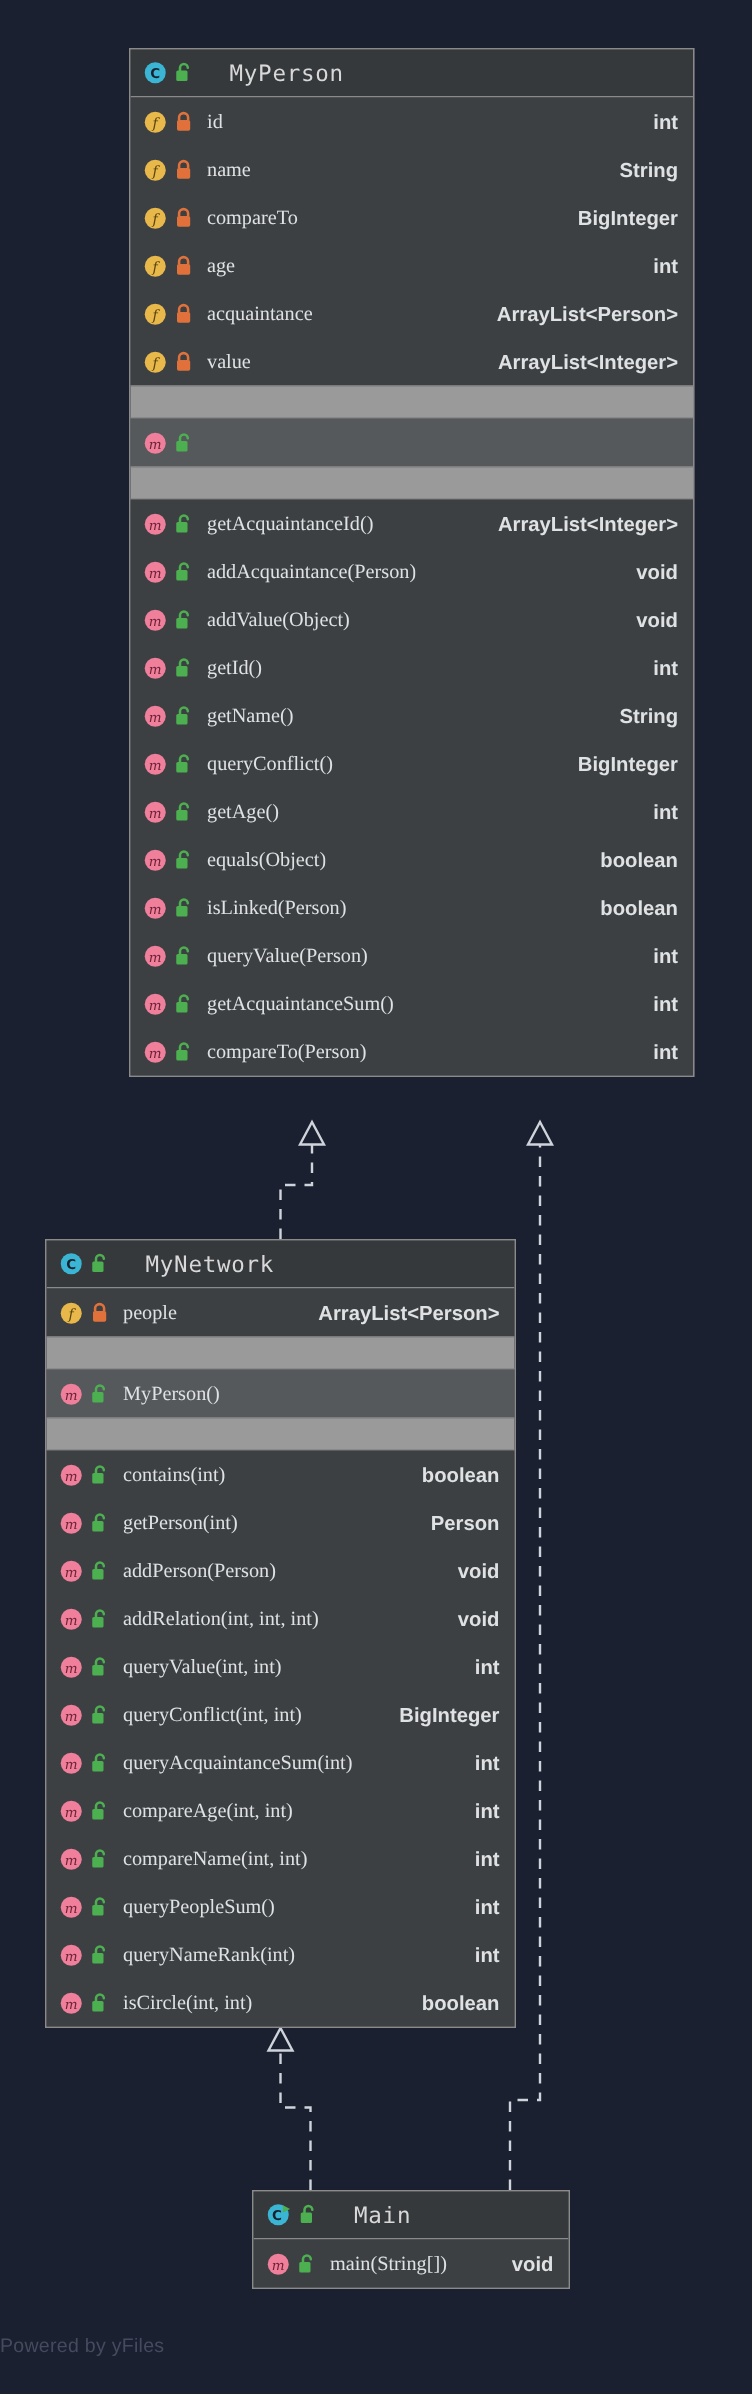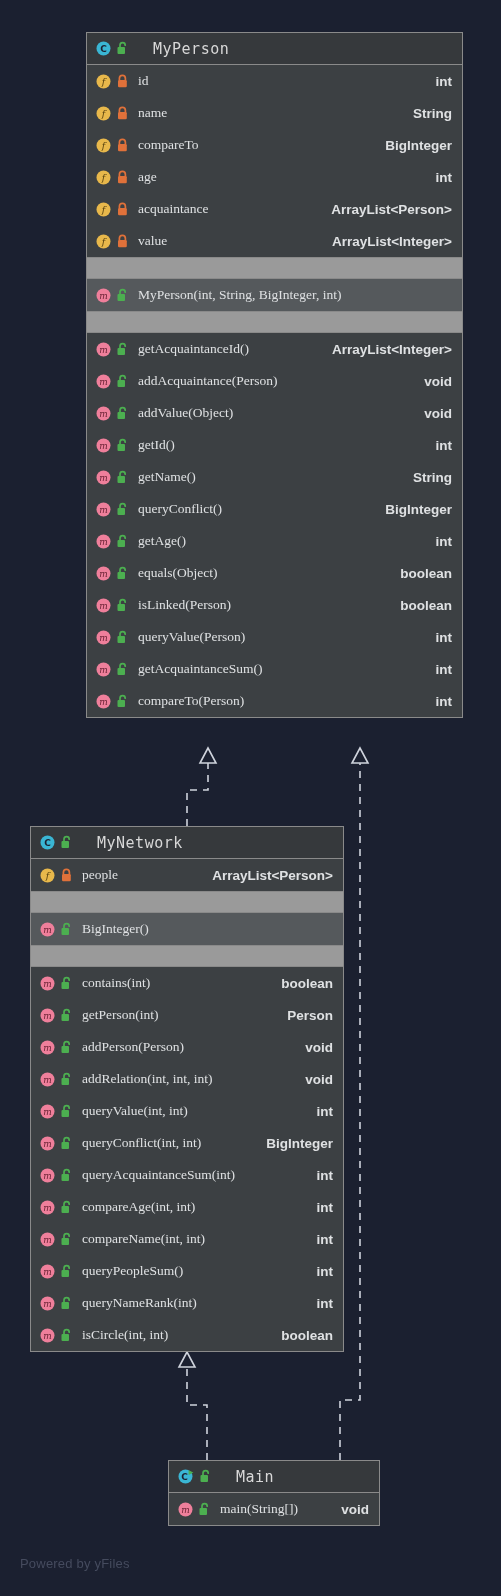--- a/index.html
+++ b/index.html
@@ -103,21 +103,21 @@
     flex: 0 0 auto;
     display: inline-block;
     line-height: 0;
   }
   .ic svg { display: block; }
   .ic + .ic { margin-left: 4px; }
 
   
   #watermark {
     position: absolute;
-    left: 20px;
+    left: 0;
     top: 1556px;
     font-size: 13px;
     color: #454b5e;
     font-family: "Liberation Sans", sans-serif;
     letter-spacing: 0.2px;
   }
 </style>
 </head>
 <body>
 
@@ -276,21 +276,20 @@
             <circle cx="8.5" cy="8.5" r="7" fill="#ef7f9b"></circle>
             <text x="8.5" y="12" text-anchor="middle" font-family="DejaVu Serif, serif" font-size="9" font-style="italic" fill="#6d2336">m</text>
           </svg>
         </span>
         <span class="ic">
           <svg width="13" height="15" viewBox="0 0 13 15">
             <path d="M4 6 V4.2 A2.6 2.6 0 0 1 9.2 4.2" stroke="#4caf50" stroke-width="1.7" fill="none" stroke-linecap="round"></path>
             <rect x="1.5" y="6" width="7.5" height="7" rx="1" fill="#4caf50"></rect>
           </svg>
         </span>
-        <span class="name">MyPerson(int, String, BigInteger, int)</span>
 
       </div>
     </div>
 
     <div class="uml-band"></div>
 
     <div class="uml-section">
       <div class="row">
         <span class="ic">
             <svg width="17" height="17" viewBox="0 0 17 17">
@@ -532,21 +531,21 @@
               <circle cx="8.5" cy="8.5" r="7" fill="#ef7f9b"></circle>
               <text x="8.5" y="12" text-anchor="middle" font-family="DejaVu Serif, serif" font-size="9" font-style="italic" fill="#6d2336">m</text>
             </svg>
           </span>
         <span class="ic">
             <svg width="13" height="15" viewBox="0 0 13 15">
               <path d="M4 6 V4.2 A2.6 2.6 0 0 1 9.2 4.2" stroke="#4caf50" stroke-width="1.7" fill="none" stroke-linecap="round"></path>
               <rect x="1.5" y="6" width="7.5" height="7" rx="1" fill="#4caf50"></rect>
             </svg>
           </span>
-        <span class="name">BigInteger()</span>
+        <span class="name">MyPerson()</span>
 
       </div>
     </div>
 
     <div class="uml-band"></div>
 
     <div class="uml-section">
       <div class="row">
         <span class="ic">
             <svg width="17" height="17" viewBox="0 0 17 17">

